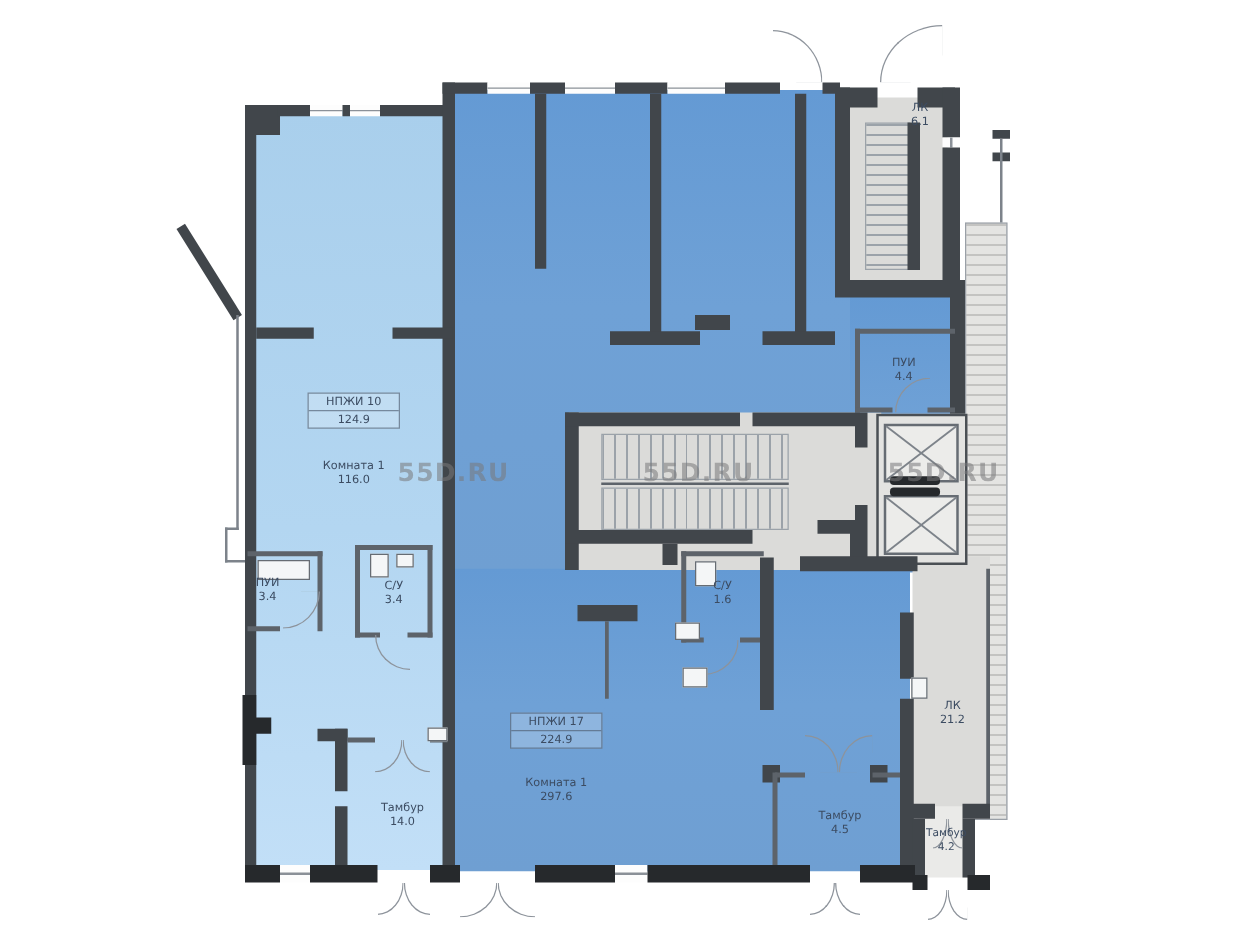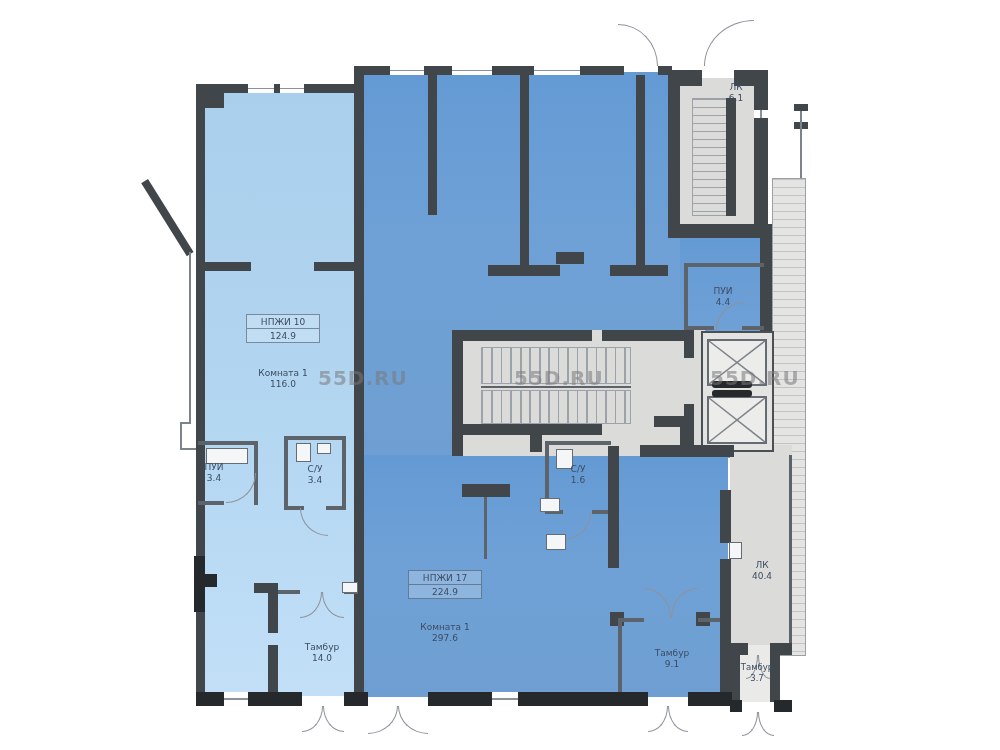--- a/index.html
+++ b/index.html
@@ -215,40 +215,40 @@
 
   <div class="w" style="left:610px;top:612px;width:14px;height:14px;"></div>
   <div class="w" style="left:696px;top:612px;width:14px;height:14px;"></div>
   <div class="t" style="left:620px;top:618px;width:24px;height:4px;"></div>
   <div class="t" style="left:698px;top:618px;width:24px;height:4px;"></div>
   <div class="arc tr" style="left:644px;top:588px;width:27px;height:30px;"></div>
   <div class="arc tl2" style="left:671px;top:588px;width:27px;height:30px;"></div>
   <div class="t" style="left:618px;top:618px;width:4px;height:77px;"></div>
   <div class="lbl" style="left:646px;top:648px;width:52px;">
     <span>Тамбур</span>
-    <span>9.1</span>
+    <span>4.5</span>
   </div>
 
   <div class="w" style="left:720px;top:490px;width:11px;height:53px;"></div>
   <div class="fix" style="left:729px;top:542px;width:13px;height:17px;"></div>
   <div class="w" style="left:720px;top:559px;width:11px;height:136px;"></div>
   <div class="t" style="left:789px;top:455px;width:3px;height:196px;"></div>
   <div class="w" style="left:728px;top:643px;width:20px;height:12px;"></div>
   <div class="w" style="left:770px;top:643px;width:22px;height:12px;"></div>
   <div class="w" style="left:730px;top:655px;width:10px;height:47px;"></div>
   <div class="w" style="left:770px;top:655px;width:10px;height:47px;"></div>
   <div class="arc br" style="left:746px;top:655px;width:12px;height:24px;"></div>
   <div class="arc bl" style="left:758px;top:655px;width:12px;height:24px;"></div>
   <div class="lbl" style="left:738px;top:560px;width:48px;">
     <span>ЛК</span>
-    <span>40.4</span>
+    <span>21.2</span>
   </div>
   <div class="lbl sm" style="left:732px;top:662px;width:50px;">
     <span>Тамбур</span>
-    <span>3.7</span>
+    <span>4.2</span>
   </div>
 
   <div class="w" style="left:794px;top:104px;width:14px;height:7px;"></div>
   <div class="w" style="left:794px;top:122px;width:14px;height:7px;"></div>
   <div class="tl" style="left:800px;top:111px;width:2px;height:67px;"></div>
 
   <div class="wb" style="left:196px;top:692px;width:28px;height:14px;"></div>
   <div class="winh" style="left:224px;top:692px;width:24px;height:14px;"></div>
   <div class="wb" style="left:248px;top:692px;width:54px;height:14px;"></div>
   <div class="arc br" style="left:302px;top:706px;width:21px;height:26px;"></div>

